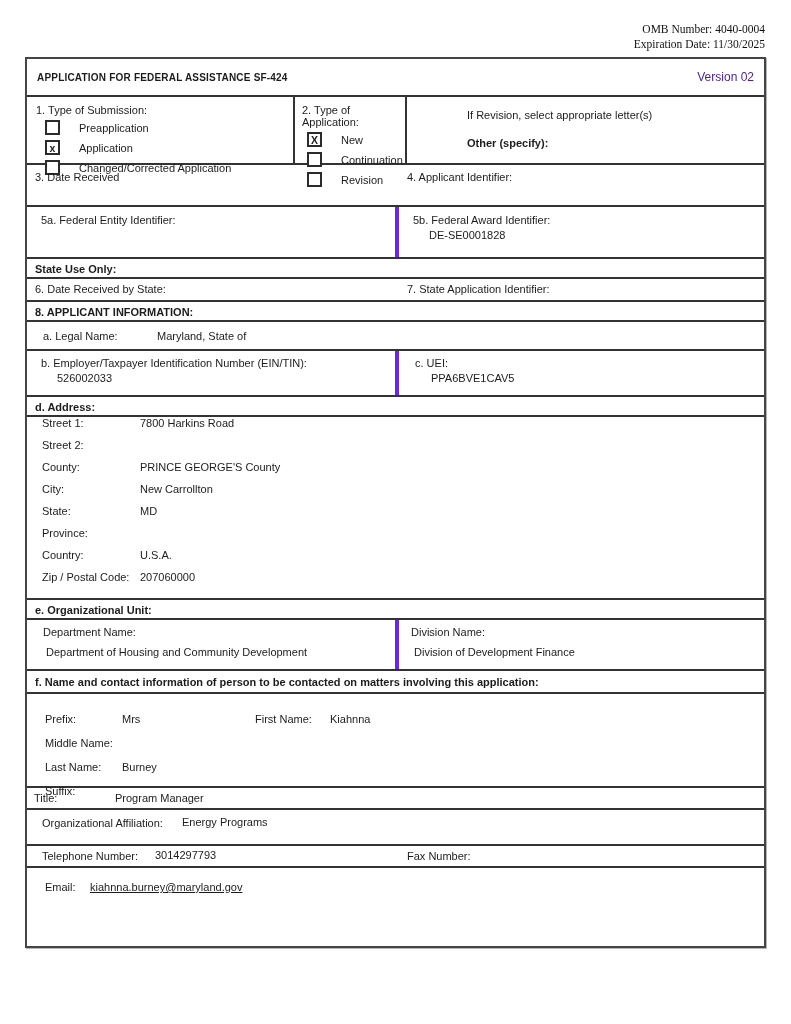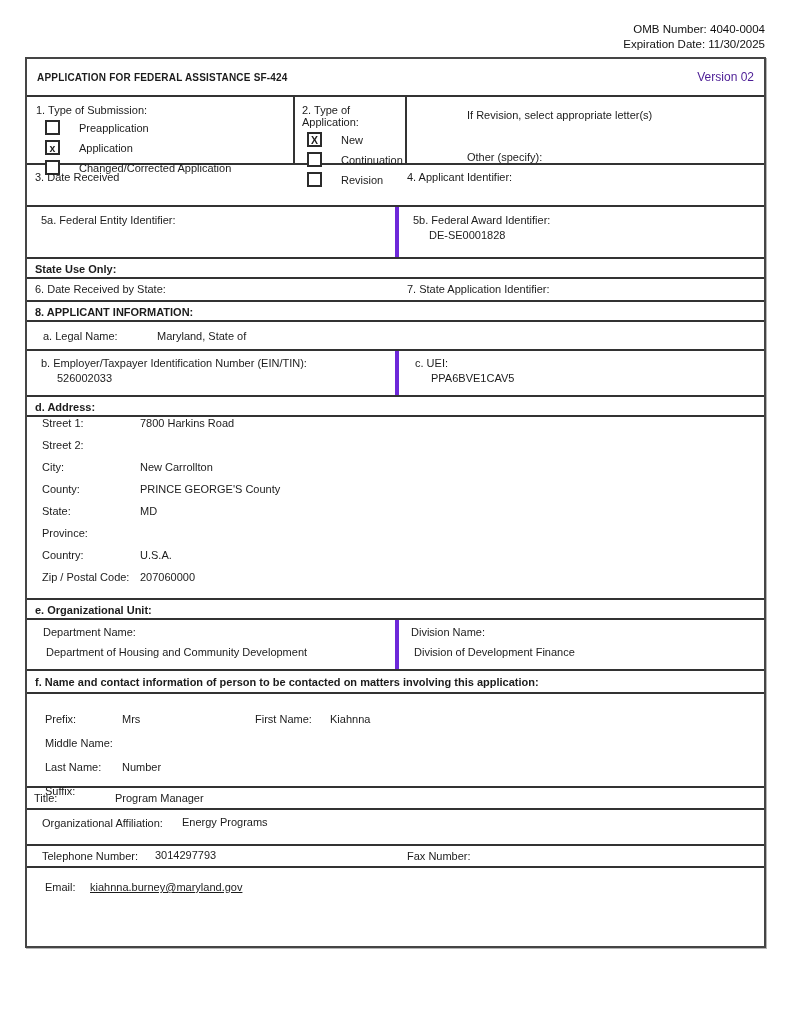--- a/index.html
+++ b/index.html
@@ -4,21 +4,21 @@
 <style>
   * { margin:0; padding:0; box-sizing:border-box; }
   html,body { background:#ffffff; }
   body {
     width:791px; height:1024px; position:relative;
     font-family:"Liberation Sans", sans-serif; color:#1c1c1c;
     -webkit-font-smoothing:antialiased;
   }
   .omb-block {
     position:absolute; top:22px; right:26px; text-align:right;
-    font-family:Liberation Sans, sans-serif; font-size:11.5px; line-height:15px; color:#111;
+    font-family:Liberation Serif, serif; font-size:11.5px; line-height:15px; color:#111;
   }
   .form {
     position:absolute; left:25px; top:57px; width:741px;
     border:2px solid #454545; background:#fff;
     box-shadow:1px 1px 0 #b5b5b5;
   }
   .row { position:relative; border-bottom:2px solid #333; font-size:11px; }
   .row:last-child { border-bottom:none; }
   .title-row { height:38px; display:flex; align-items:center; justify-content:space-between; padding:0 10px; }
   .form-title { font-size:10px; font-weight:bold; letter-spacing:0.2px; }
@@ -30,21 +30,21 @@
   .col3 { flex:1; padding:12px 0 0 60px; }
   .sec-label { padding-left:9px; margin-bottom:4px; }
   .opt { display:flex; align-items:center; margin:0 0 5px 18px; }
   .col2 .opt { margin-left:12px; }
   .cb {
     width:15px; height:15px; border:2px solid #2b2b2b; background:#fff;
     display:inline-flex; align-items:center; justify-content:center;
     font-weight:bold; font-size:10.5px; flex:0 0 auto; cursor:default;
   }
   .opt-label { margin-left:19px; }
-  .other-label { margin-top:30px; }
+  .other-label { margin-top:16px;font-weight:bold; }
 
   .row34 { height:42px; }
   .lab-tl { position:absolute; left:8px; top:6px; }
   .lab-right { position:absolute; left:380px; top:6px; }
 
   .split { display:flex; }
   .split .lcell { width:368px; }
   .split .rcell { flex:1; border-left:4px solid #6d28d9; }
   .row5 { height:52px; }
   .row5 .lcell { padding:7px 0 0 14px; }
@@ -195,26 +195,26 @@
   <div class="row addr-block">
     <div class="arow">
       <span class="alabel">Street 1:</span>
       <span class="avalue">7800 Harkins Road</span>
     </div>
     <div class="arow">
       <span class="alabel">Street 2:</span>
       <span class="avalue"></span>
     </div>
     <div class="arow">
+      <span class="alabel">County:</span>
+      <span class="avalue">PRINCE GEORGE'S County</span>
+    </div>
+    <div class="arow">
       <span class="alabel">City:</span>
       <span class="avalue">New Carrollton</span>
-    </div>
-    <div class="arow">
-      <span class="alabel">County:</span>
-      <span class="avalue">PRINCE GEORGE'S County</span>
     </div>
     <div class="arow">
       <span class="alabel">State:</span>
       <span class="avalue">MD</span>
     </div>
     <div class="arow">
       <span class="alabel">Province:</span>
       <span class="avalue"></span>
     </div>
     <div class="arow">
@@ -248,21 +248,21 @@
       <span class="v1">Mrs</span>
       <span class="l2">First Name:</span>
       <span class="v2">Kiahnna</span>
     </div>
     <div class="crow">
       <span class="l1">Middle Name:</span>
       <span class="v1" style="left:112px;"></span>
     </div>
     <div class="crow">
       <span class="l1">Last Name:</span>
-      <span class="v1">Number</span>
+      <span class="v1">Burney</span>
     </div>
     <div class="crow">
       <span class="l1">Suffix:</span>
       <span class="v1"></span>
     </div>
   </div>
 
   <div class="row row-title2">
     <span class="flabel">Title:</span>
     <span class="fvalue">Program Manager</span>

